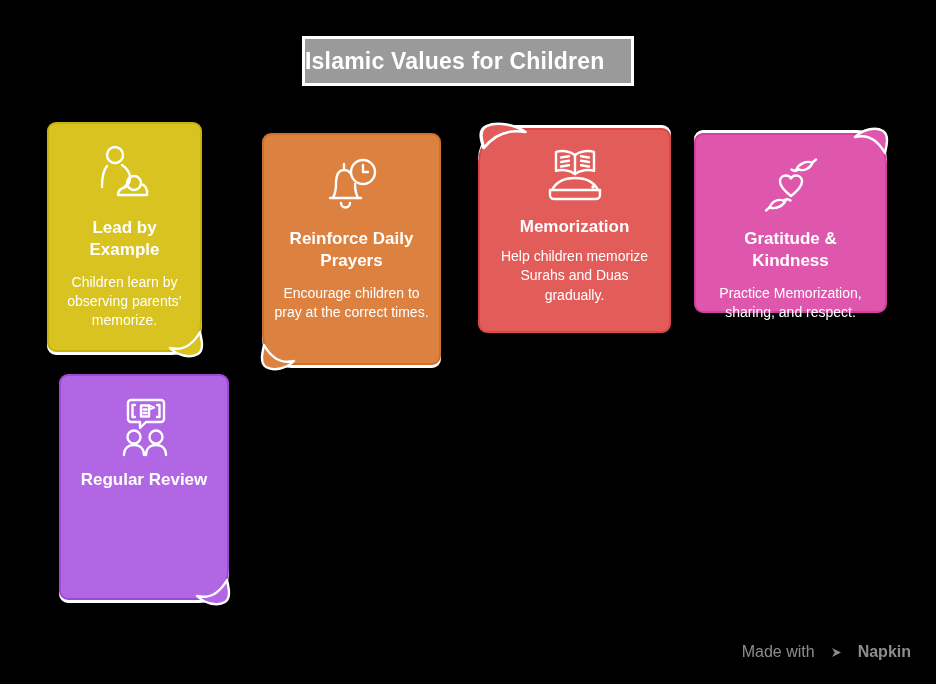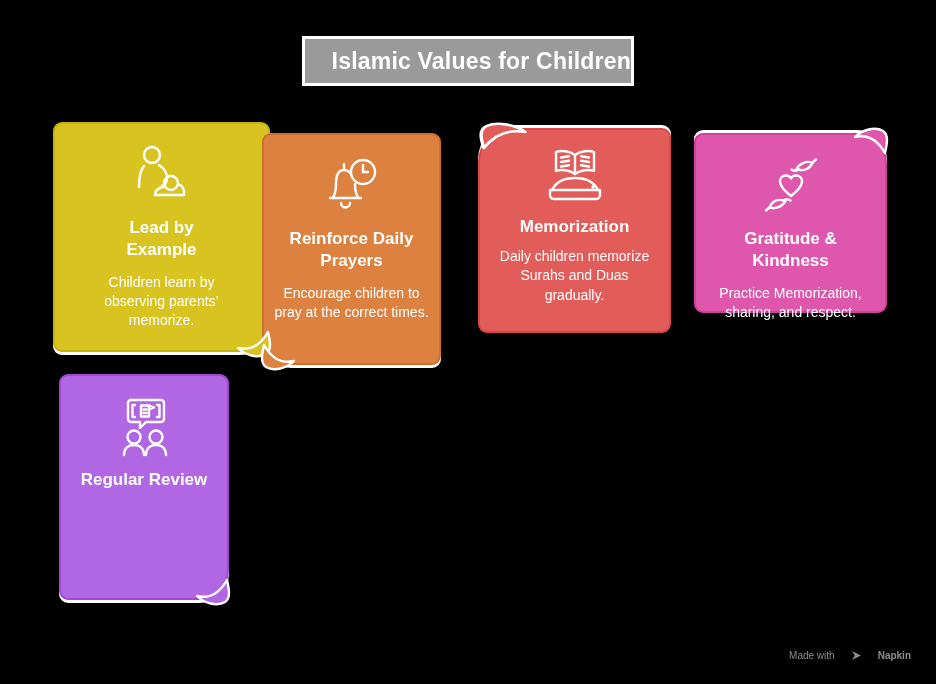--- a/index.html
+++ b/index.html
@@ -2,26 +2,26 @@
 <html><head>
 <meta charset="utf-8">
 <style>
   html,body{margin:0;padding:0;background:#000;}
   .stage{position:relative;width:936px;height:684px;background:#000;overflow:hidden;
          font-family:"Liberation Sans", sans-serif;}
 
   
   .header{position:absolute;left:302px;top:36px;width:332px;height:50px;
           background:var(--bg,#9a9a9a);border:3px solid #fff;box-sizing:border-box;
-          display:flex;align-items:center;justify-content:flex-end;}
+          display:flex;align-items:center;justify-content:flex-start;}
   .header span{color:#fff;font-size:23px;font-weight:bold;letter-spacing:.2px;white-space:nowrap;}
 
   
   .note{position:absolute;}
-  .pos1{left:47px;top:122px;width:217px;height:230px;margin-left:6px;}
+  .pos1{left:47px;top:122px;width:155px;height:230px;}
   .pos2{left:262px;top:133px;width:179px;height:232px;}
   .pos3{left:478px;top:128px;width:193px;height:205px;border-radius:16px;}
   .pos4{left:694px;top:133px;width:193px;height:180px;}
   .pos5{left:47px;top:374px;width:170px;height:226px;margin-left:12px;}
 
   .sheet{position:relative;width:100%;height:100%;box-sizing:border-box;
          background:var(--fill);border:2px solid var(--edge);border-radius:9px;
          display:flex;flex-direction:column;align-items:center;padding-top:18px;z-index:2;}
   .pos3 .sheet{padding-top:13px;}
 
@@ -43,21 +43,21 @@
 
   .note-title{margin-top:11px;max-width:132px;color:#fff;font-weight:bold;
               font-size:17px;line-height:1.32;text-align:center;}
   .note-body{margin-top:11px;max-width:162px;color:#fff;font-size:14px;
              line-height:1.36;text-align:center;}
   .pos3 .note-title{margin-top:9px;}
   .pos3 .note-body{margin-top:9px;}
 
   
   .watermark{position:absolute;right:25px;bottom:23px;display:flex;align-items:center;gap:16px;
-             color:var(--wm,#8d8d8d);font-size:10px;text-decoration:none;}
+             color:var(--wm,#8d8d8d);font-size:16px;text-decoration:none;}
   .watermark .brand{font-weight:bold;}
   .wm-glyph{width:11px;height:11px;}
   .wm-glyph path{fill:var(--wm,#8d8d8d);}
 </style>
 </head>
 <body>
 
 <div class="stage">
 
   <div class="header" style="--bg: #9a9a9a;">
@@ -105,21 +105,21 @@
       <svg class="icon" viewBox="0 0 72 64">
         <path d="M36,31 C31,27 22,26 17,28 V9 C22,7 31,8 36,12 C41,8 50,7 55,9 V28 C50,26 41,27 36,31 Z"></path>
         <path d="M36,12 V31"></path>
         <path d="M22,14.5 L30,13.2 M22,19 L30,17.7 M22,23.5 L30,22.2"></path>
         <path d="M50,14.5 L42,13.2 M50,19 L42,17.7 M50,23.5 L42,22.2"></path>
         <path d="M13,47 C17,39 25,35 36,35 C47,35 55,39 59,47"></path>
         <path d="M11,47 H61 V52 A4,4 0 0 1 57,56 H15 A4,4 0 0 1 11,52 Z"></path>
         <circle class="dotfill" cx="54" cy="44" r="1.7"></circle>
       </svg>
       <div class="note-title">Memorization</div>
-      <div class="note-body">Daily children memorize Surahs and Duas gradually.</div>
+      <div class="note-body">Help children memorize Surahs and Duas gradually.</div>
     </div>
     <svg class="flap flap-tl" viewBox="0 0 42 42" preserveAspectRatio="none">
       <path d="M2,28 C14,31 24,26 32,12 C34,21 36,30 30,34 C22,39 9,35 2,28 Z"></path>
     </svg>
   </div>
 
   <div class="note pos4 curl-tr" style="--fill: #de57ad; --edge: #d23f9c;">
     <div class="sheet">
       <svg class="icon" viewBox="0 0 72 64">
         <path d="M36,43 C29,37.5 25,33.5 25,28.5 C25,25 27.5,22.5 31,22.5 C33,22.5 35,23.5 36,25.5 C37,23.5 39,22.5 41,22.5 C44.5,22.5 47,25 47,28.5 C47,33.5 43,37.5 36,43 Z"></path>

